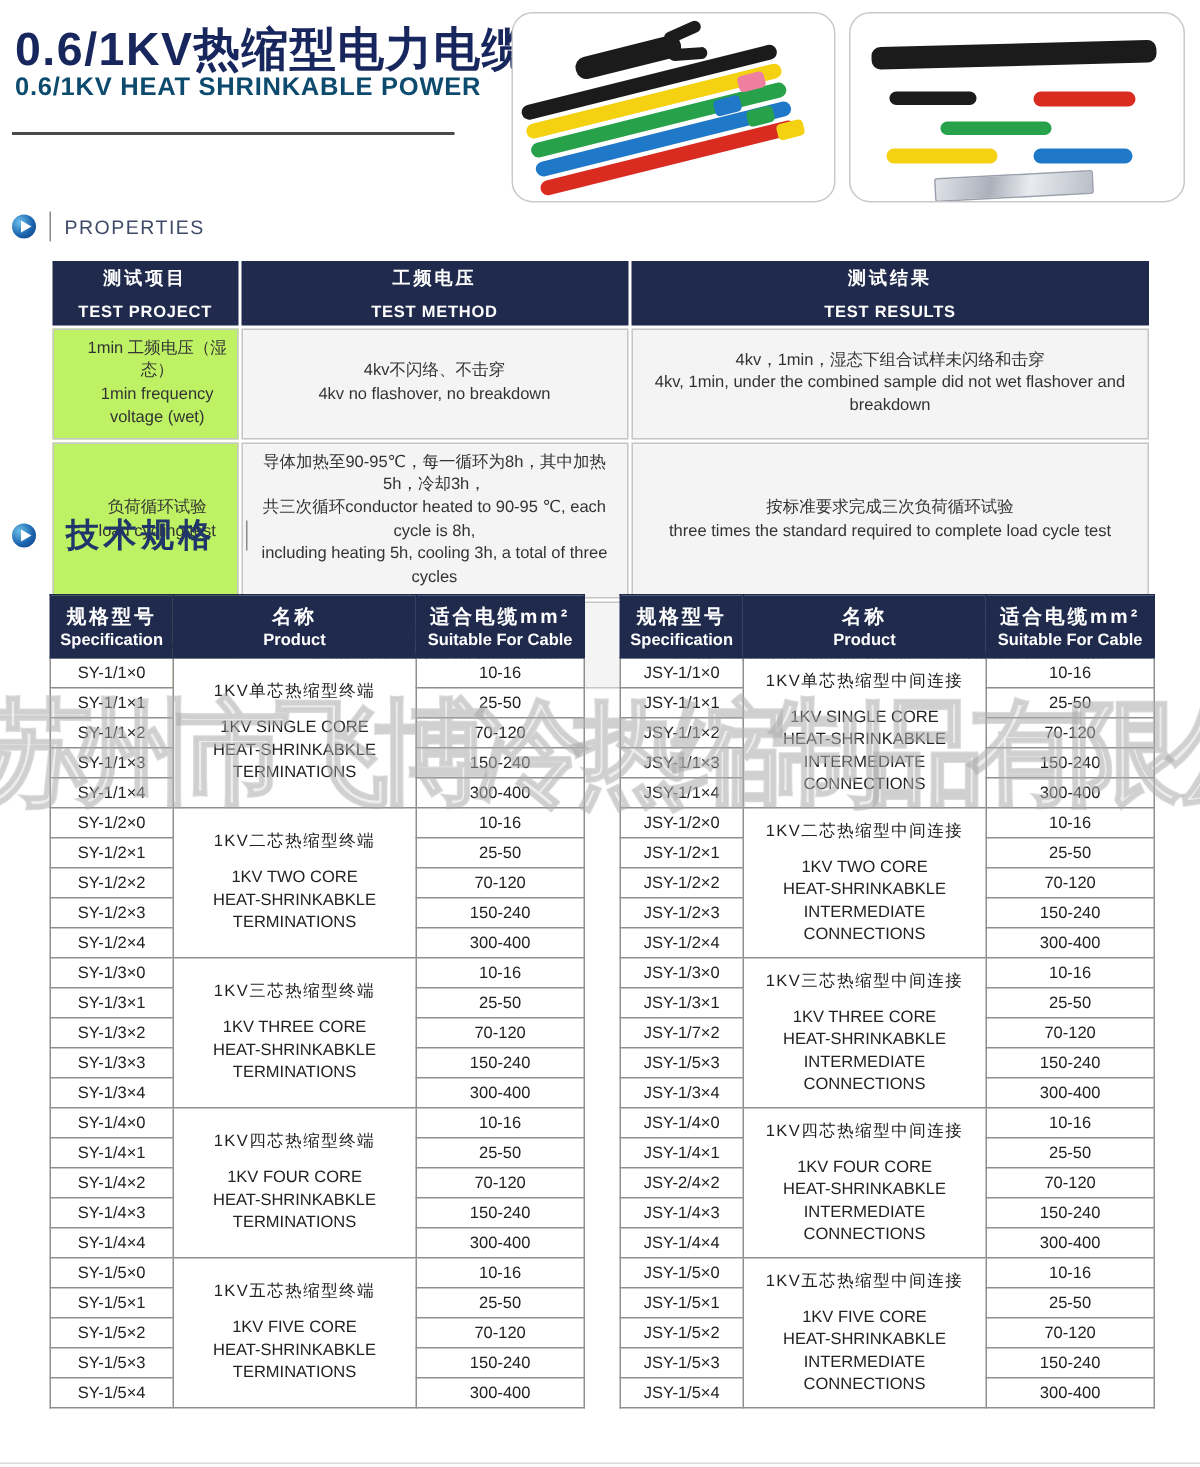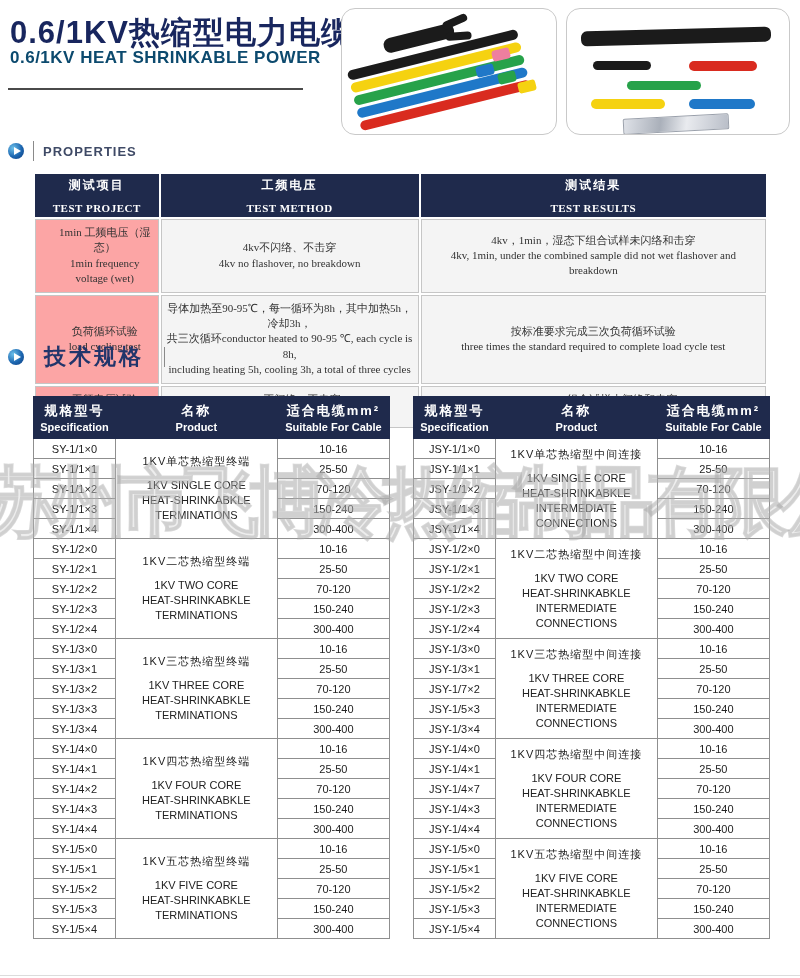--- a/index.html
+++ b/index.html
@@ -36,31 +36,31 @@
 
   
   .section-head{position:absolute;left:8px;display:flex;align-items:center;gap:9px;}
   #sec1{top:141px;} #sec2{top:342px;gap:20px;}
   .sec-icon{width:16px;height:16px;border-radius:50%;position:relative;flex:0 0 16px;
             background:radial-gradient(circle at 32% 32%,#6cc0ea,#1c66b0 55%,#0d3b7d 100%);}
   .sec-icon::after{content:'';position:absolute;left:6px;top:4px;border-left:7px solid #fff;
             border-top:4px solid transparent;border-bottom:4px solid transparent;}
   .sec-cn{font-size:22px;font-weight:bold;color:#22356b;letter-spacing:3px;}
   .sec-sep{width:1px;height:20px;background:#8a8a8a;}
-  .sec-en{font-size:13px;font-weight:bold;color:#3f4a66;letter-spacing:1px;}
+  .sec-en{font-size:13px;font-weight:normal;color:#3f4a66;letter-spacing:1px;}
 
   
   .props{position:absolute;left:33px;top:172px;width:735px;border-collapse:separate;
-         border-spacing:2px;table-layout:fixed;font-family:Liberation Serif, serif;}
+         border-spacing:2px;table-layout:fixed;}
   .props th{background:#1f2a4c;color:#fff;font-weight:bold;padding:3px 2px;vertical-align:middle;}
   .props th .cn{font-size:12px;letter-spacing:2px;}
   .props th .en{font-size:11px;letter-spacing:0.5px;margin-top:8px;}
   .props td{background:#f4f4f4;border:1px solid #c6c6c6;font-size:11px;color:#333;
             text-align:center;padding:5px 4px;line-height:1.4;vertical-align:middle;}
-  .props td.first{background:#fca5a5;padding-left:20px;}
+  .props td.first{background:#bef264;padding-left:20px;}
 
   
   .spec{position:absolute;top:396px;width:357px;border-collapse:collapse;table-layout:fixed;}
   #spec-left{left:33px;} #spec-right{left:413px;}
   .spec th{background:#1f2a4c;color:#fff;padding:5px 2px;border:1px solid #1f2a4c;vertical-align:middle;}
   .spec th .cn{font-size:13px;font-weight:bold;letter-spacing:2px;}
   .spec th .en{font-size:11px;font-weight:bold;margin-top:1px;}
   .spec td{border:1px solid #8f8f8f;font-size:11px;color:#222;text-align:center;
            height:19px;padding:0 2px;background:#fff;vertical-align:middle;}
   .spec td.prod{line-height:1.4;}
@@ -451,21 +451,21 @@
           <div class="prod-en">HEAT-SHRINKABKLE</div>
           <div class="prod-en">INTERMEDIATE CONNECTIONS</div>
         </td>
         <td class="cable">10-16</td>
       </tr>
       <tr>
         <td class="model">JSY-1/4×1</td>
         <td class="cable">25-50</td>
       </tr>
       <tr>
-        <td class="model">JSY-1/4×7</td>
+        <td class="model">JSY-2/4×2</td>
         <td class="cable">70-120</td>
       </tr>
       <tr>
         <td class="model">JSY-1/4×3</td>
         <td class="cable">150-240</td>
       </tr>
       <tr>
         <td class="model">JSY-1/4×4</td>
         <td class="cable">300-400</td>
       </tr>

